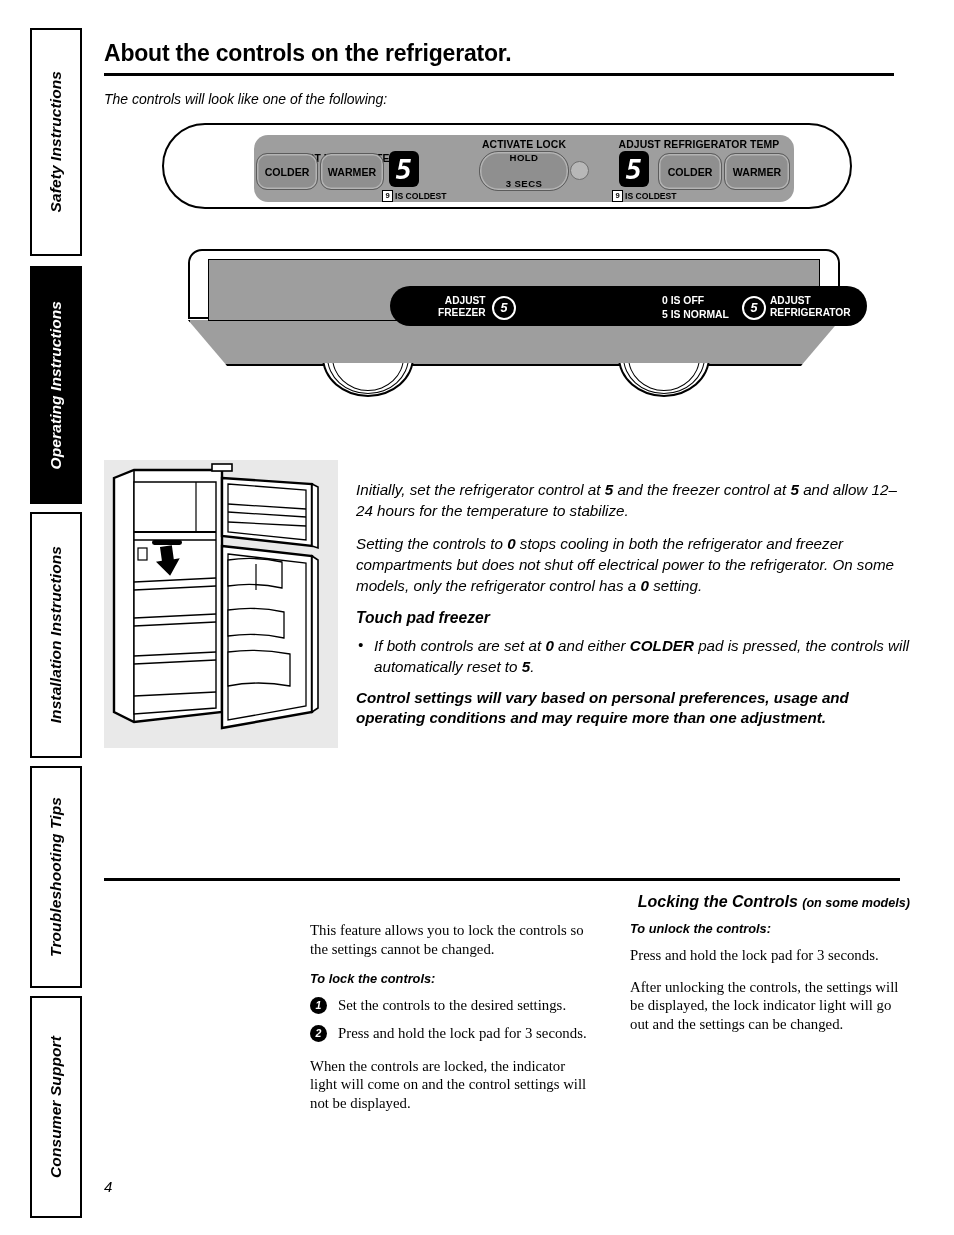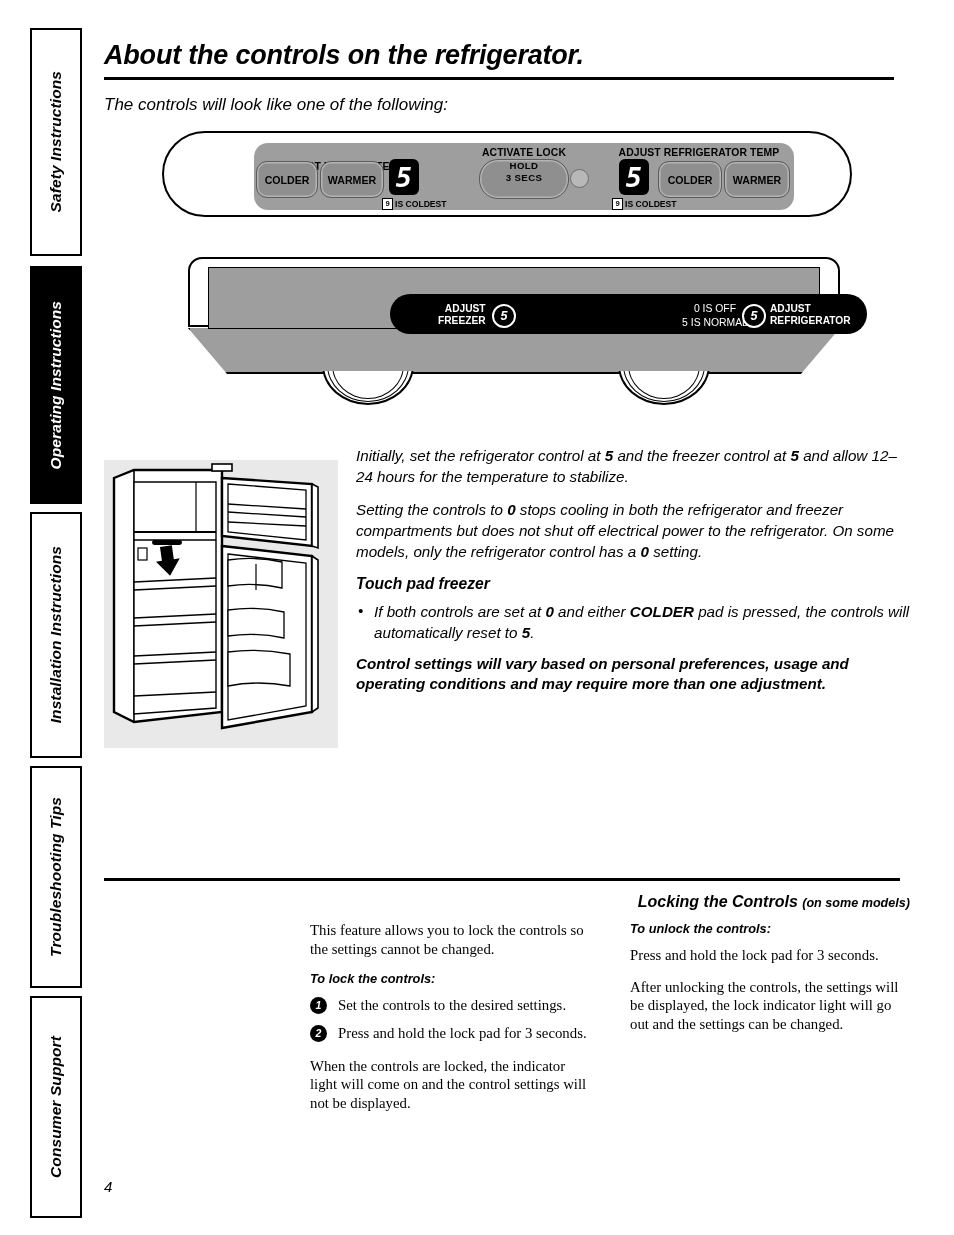--- a/index.html
+++ b/index.html
@@ -21,26 +21,26 @@
     writing-mode:vertical-rl;transform:rotate(180deg);
     font-style:italic;font-weight:bold;font-size:15.5px;
     letter-spacing:.1px;white-space:nowrap;color:#000;
   }
   .tab.active .tab-label{color:#fff;}
 
   
   #main{position:absolute;left:104px;top:40px;width:806px;}
 
   #page-title{
-    font-style:italic;font-weight:bold;font-size:27px;
+    font-weight:bold;font-size:23px;
     letter-spacing:-.2px;margin:0 0 6px 0;
   }
   #title-rule{border-bottom:3.5px solid #000;width:790px;margin-bottom:15px;}
   #intro-line{
-    font-style:italic;font-size:17px;margin-bottom:10px;
+    font-style:italic;font-size:14px;margin-bottom:10px;
   }
 
   
   #panel1-wrap{position:relative;height:108px;margin-top:16px;}
   #panel1{
     position:absolute;left:58px;top:0;width:690px;height:86px;
     border:2.5px solid #000;border-radius:45px;background:#fff;
     box-sizing:border-box;
   }
   #panel1-inner{
@@ -72,21 +72,21 @@
   }
   .coldest b{
     display:inline-flex;align-items:center;justify-content:center;
     width:9px;height:10px;border:1px solid #000;background:#fff;
     font-size:7.6px;line-height:1;
   }
   #lockpad{
     position:absolute;left:225px;top:16px;width:88px;height:38px;
     background:#8f8f8f;border:1.6px solid #5c5c5c;border-radius:19px;
     box-shadow:inset 0 0 0 1.5px #b4b4b4;
-    display:flex;flex-direction:column;align-items:center;justify-content:flex-start;
+    display:flex;flex-direction:column;align-items:center;justify-content:space-between;
     line-height:1.25;
   }
   #lockpad div{font-weight:bold;font-size:9.6px;letter-spacing:.4px;}
   #lock-led{
     position:absolute;left:316px;top:26px;width:17px;height:17px;
     border-radius:50%;background:#b8b8b8;border:1.4px solid #6e6e6e;
   }
 
   
   #panel2-wrap{position:relative;height:145px;margin-top:14px;}
@@ -113,42 +113,42 @@
   .knoblabel{
     position:absolute;color:#fff;font-weight:bold;font-size:10.2px;
     line-height:1.15;white-space:nowrap;
   }
   .circ5{
     position:absolute;width:20px;height:20px;border-radius:50%;
     border:2px solid #fff;display:flex;align-items:center;justify-content:center;
     color:#fff;font-weight:bold;font-size:12.5px;font-style:italic;
   }
   #off-normal{
-    position:absolute;left:260px;top:8px;width:130px;text-align:center;
-    color:#fff;font-weight:normal;font-size:10.4px;line-height:1.3;
+    position:absolute;left:272px;top:8px;width:130px;
+    color:#fff;font-weight:bold;font-size:10.4px;line-height:1.3;
   }
   .foot{
     position:absolute;width:92px;height:34px;overflow:hidden;
   }
   .foot i{
     position:absolute;left:0;top:-46px;width:92px;height:80px;
     border:2.2px solid #000;border-radius:50%;background:#fff;
     box-sizing:border-box;
   }
   .foot i.r2{left:5px;top:-43px;width:82px;height:74px;border-width:1.4px;}
   .foot i.r3{left:10px;top:-40px;width:72px;height:68px;border-width:1px;}
 
   
   #fridge-fig{
     position:absolute;left:0;top:420px;width:234px;height:288px;
     background:#e9e9e9;
   }
 
   
-  #bodycol{position:absolute;left:252px;top:406px;width:554px;}
+  #bodycol{position:absolute;left:252px;top:440px;width:554px;}
   .bp{
     font-style:italic;font-size:15.2px;line-height:1.36;margin:0 0 13px 0;
   }
   .bp b{font-weight:bold;font-style:italic;}
   #touchpad-head{
     font-style:italic;font-weight:bold;font-size:15.6px;margin:4px 0 9px 0;
   }
   ul.bullets{margin:0 0 10px 0;padding:0;list-style:none;}
   ul.bullets li{
     position:relative;padding-left:18px;margin-bottom:10px;

